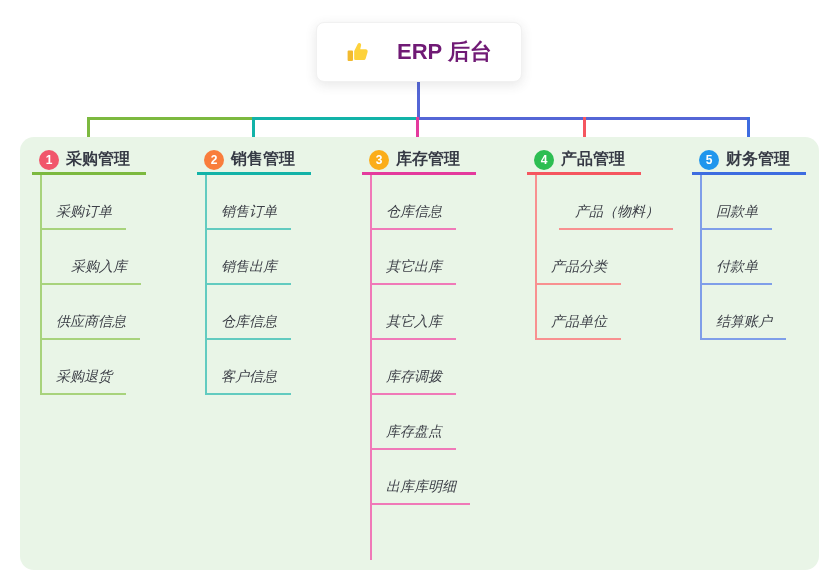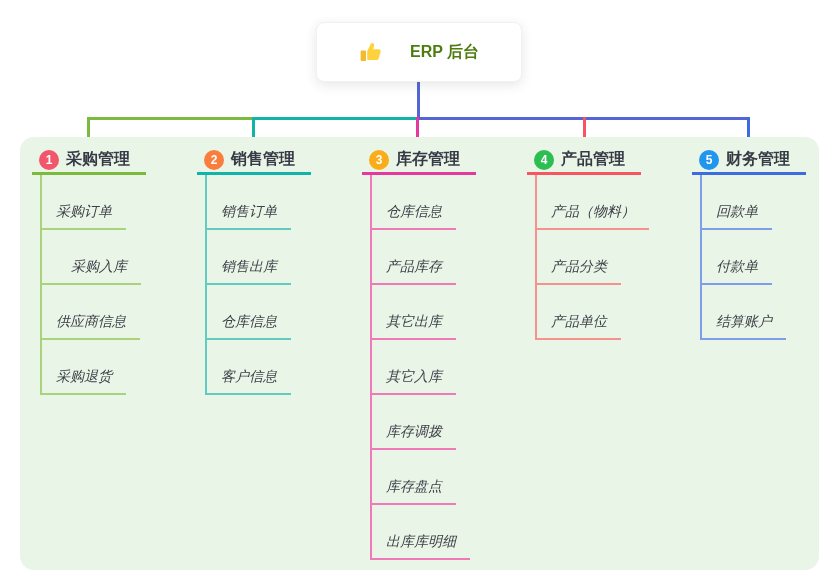--- a/index.html
+++ b/index.html
@@ -5,21 +5,21 @@
   html,body{margin:0;padding:0;background:#ffffff;}
   body{font-family:"Liberation Sans","DejaVu Sans",sans-serif;}
   .stage{position:relative;width:839px;height:588px;background:#ffffff;overflow:hidden;}
 
   
   .root-node{
     position:absolute;left:316px;top:22px;width:206px;height:60px;
     background:#ffffff;border:1px solid #f1f1f1;border-radius:8px;
     box-shadow:0 3px 12px rgba(60,60,60,.12);
     display:flex;align-items:center;justify-content:center;gap:27px;
-    font-size:16px;font-weight:600;color:#4d7c0f;box-sizing:border-box;cursor:default;
+    font-size:22px;font-weight:600;color:#701a75;box-sizing:border-box;cursor:default;
   }
   .root-node .emoji{display:inline-flex;}
 
   
   .line{position:absolute;}
   .h3{height:3px;}
   .w3{width:3px;}
 
   
   .panel{
@@ -122,23 +122,20 @@
         <div class="branch-header" style="border-color: rgb(228, 58, 157);">
           <span class="badge" style="background: rgb(251, 173, 25);">3</span>
           <span>库存管理</span>
         </div>
         <div class="trunk" style="background: rgb(240, 121, 184); height: 385px;"></div>
         <div class="children">
           <div class="child" style="border-color: rgb(240, 121, 184);">
             <span>仓库信息</span>
           </div>
           <div class="child" style="border-color: rgb(240, 121, 184);">
-            <span>产品库存</span>
-          </div>
-          <div class="child" style="border-color: rgb(240, 121, 184);">
             <span>其它出库</span>
           </div>
           <div class="child" style="border-color: rgb(240, 121, 184);">
             <span>其它入库</span>
           </div>
           <div class="child" style="border-color: rgb(240, 121, 184);">
             <span>库存调拨</span>
           </div>
           <div class="child" style="border-color: rgb(240, 121, 184);">
             <span>库存盘点</span>
@@ -148,21 +145,21 @@
           </div>
         </div>
       </div>
       <div class="branch" style="left: 527px;">
         <div class="branch-header" style="border-color: rgb(245, 86, 95);">
           <span class="badge" style="background: rgb(45, 190, 82);">4</span>
           <span>产品管理</span>
         </div>
         <div class="trunk" style="background: rgb(248, 144, 144); height: 165px;"></div>
         <div class="children">
-          <div class="child" style="border-color: rgb(248, 144, 144);">
+          <div class="child" style="border-color: rgb(248, 144, 144); margin-left: 24px;">
             <span>产品（物料）</span>
           </div>
           <div class="child" style="border-color: rgb(248, 144, 144);">
             <span>产品分类</span>
           </div>
           <div class="child" style="border-color: rgb(248, 144, 144);">
             <span>产品单位</span>
           </div>
         </div>
       </div>

